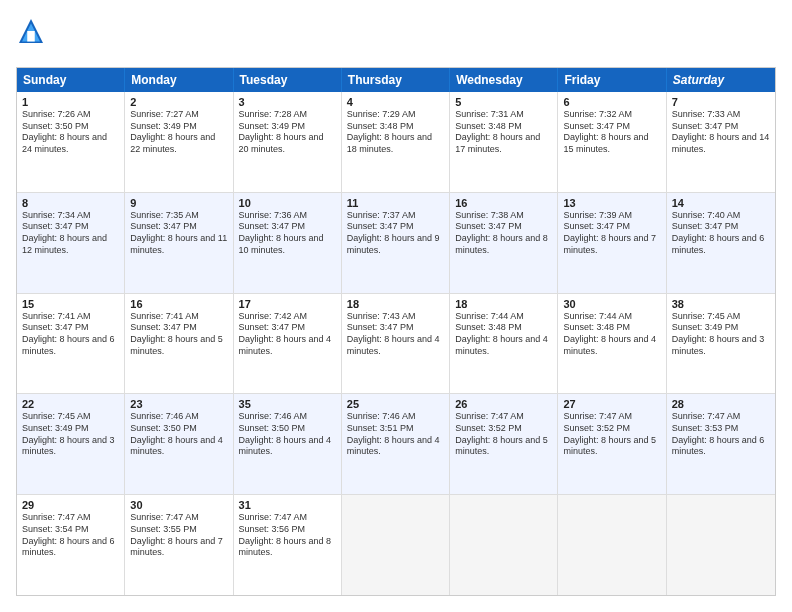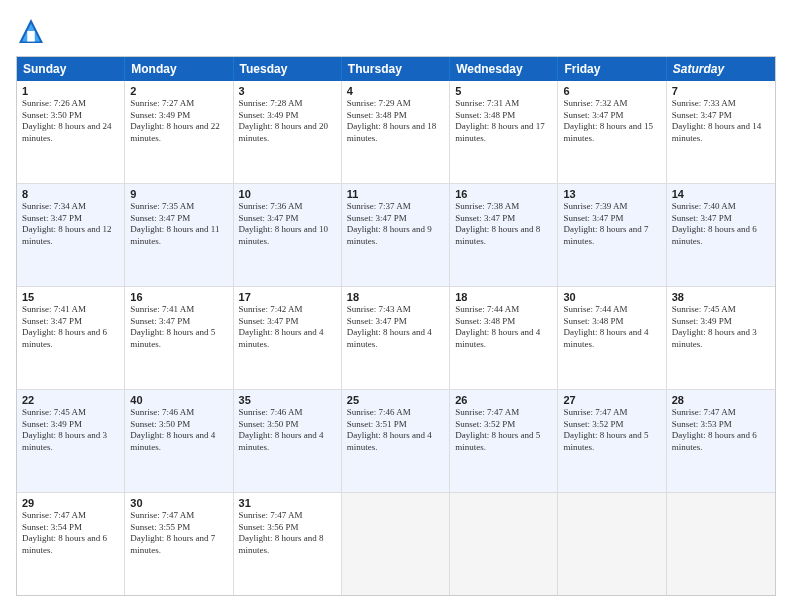--- a/index.html
+++ b/index.html
@@ -9,20 +9,21 @@
       width: 792px;
       height: 612px;
       overflow: hidden;
     }
     .page {
       width: 792px;
       height: 612px;
       padding: 16px;
       display: flex;
       flex-direction: column;
+      gap: 11px;
     }
     .header {
       display: flex;
       justify-content: space-between;
       align-items: flex-start;
       margin-bottom: 10px;
     }
     .logo {
       display: flex;
       align-items: center;
@@ -97,21 +98,20 @@
       font-size: 11px;
       font-weight: bold;
       color: #222;
       display: block;
       margin-bottom: 1px;
     }
     .cell-text {
       font-size: 9px;
       line-height: 1.3;
       color: #333;
-      font-family: Liberation Serif, serif;
     }
   </style>
 </head>
 <body>
 
 <div class="page">
   <div class="header">
     <div class="logo">
       <svg class="logo-icon" viewBox="0 0 40 40">
         <polygon points="20,4 36,36 4,36" fill="#1565C0"></polygon>
@@ -319,21 +319,21 @@
         <div class="cal-row">
           <div class="cal-cell alt-row">
         <span class="day-num">22</span>
         <div class="cell-text">
           Sunrise: 7:45 AM<br>
           Sunset: 3:49 PM<br>
           Daylight: 8 hours and 3 minutes.
         </div>
       </div>
           <div class="cal-cell alt-row">
-        <span class="day-num">40</span>
+        <span class="day-num">23</span>
         <div class="cell-text">
           Sunrise: 7:46 AM<br>
           Sunset: 3:50 PM<br>
           Daylight: 8 hours and 4 minutes.
         </div>
       </div>
           <div class="cal-cell alt-row">
         <span class="day-num">35</span>
         <div class="cell-text">
           Sunrise: 7:46 AM<br>

